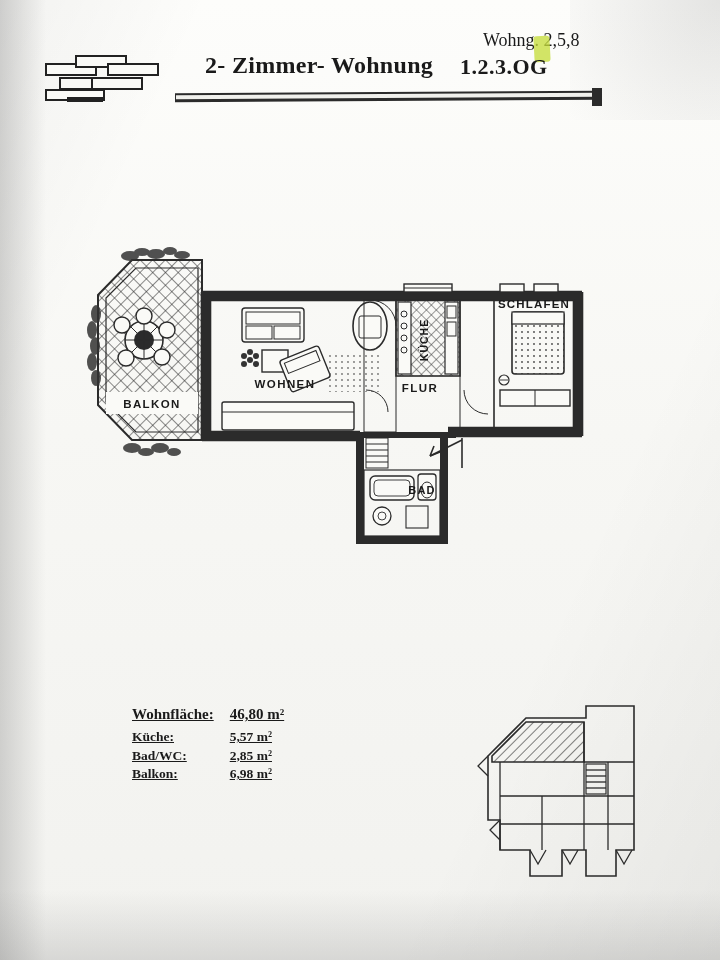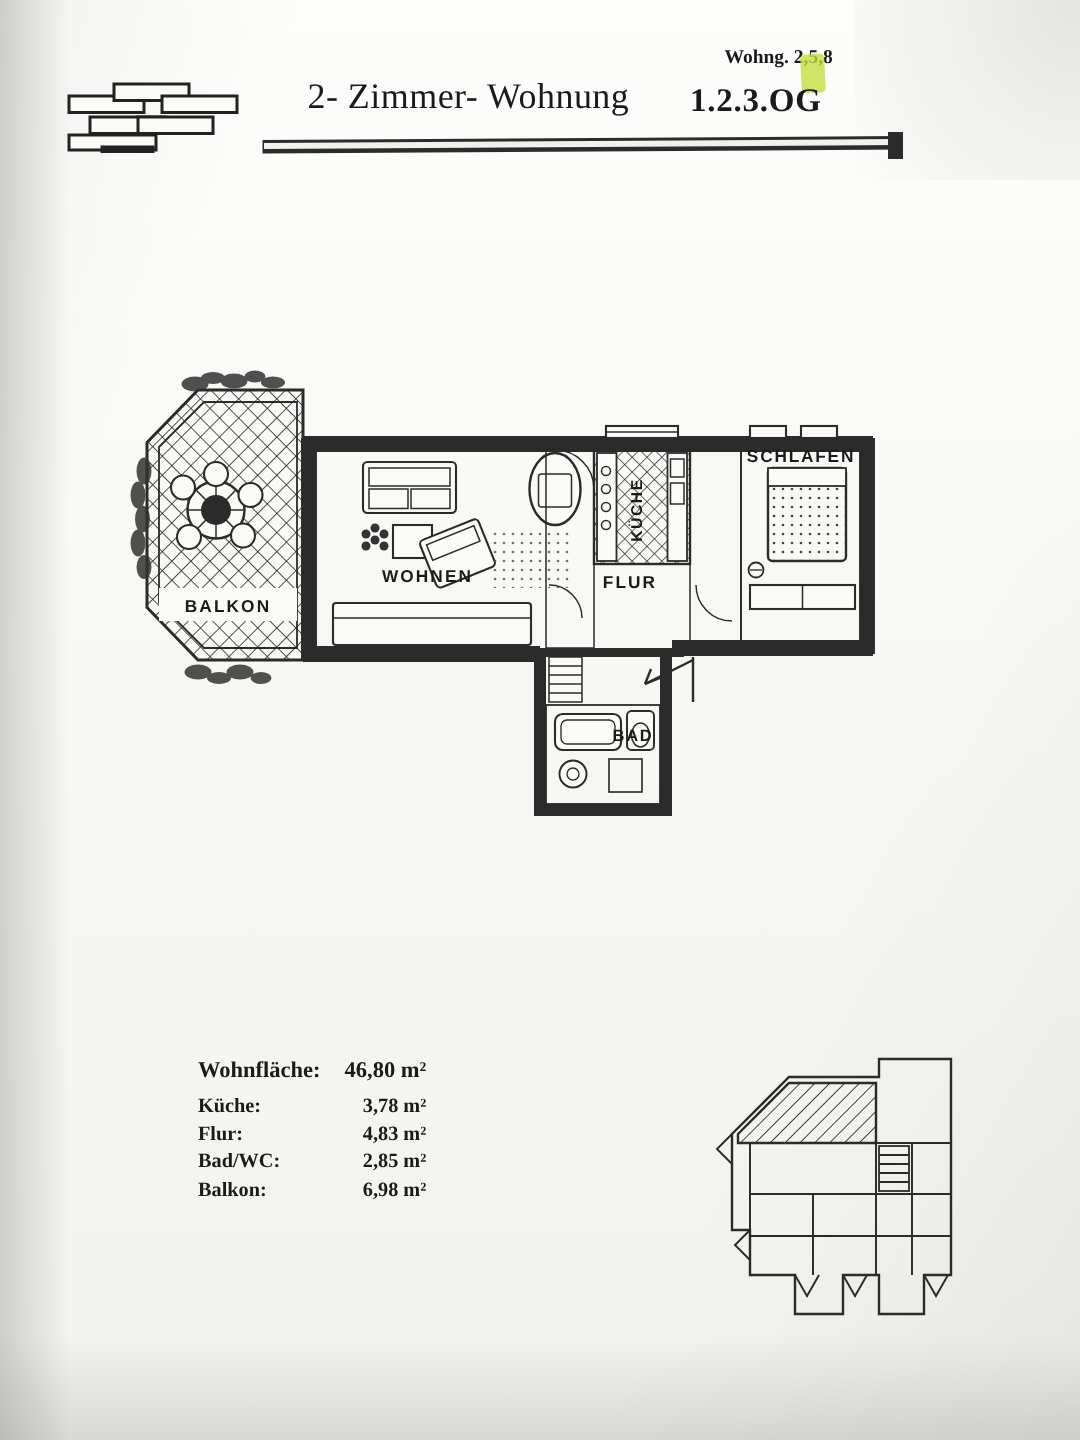--- a/index.html
+++ b/index.html
@@ -37,37 +37,37 @@
     position: absolute;
     right: 0; top: 0; width: 150px; height: 120px;
     background: radial-gradient(circle at 100% 0%, rgba(140,140,140,0.22), rgba(140,140,140,0));
   }
 
   
   .title {
     position: absolute;
     left: 205px; top: 52px;
     font-size: 24px;
-    font-weight: normal;
+    font-weight: bold;
     letter-spacing: 0.3px;
     white-space: nowrap;
   }
   .floor-label {
     position: absolute;
     left: 460px; top: 54px;
     font-size: 22px;
     font-weight: bold;
     letter-spacing: 0.5px;
     white-space: nowrap;
   }
   .wohng-label {
     position: absolute;
     left: 483px; top: 30px;
-    font-size: 13px;
-    font-weight: bold;
+    font-size: 18px;
+    font-weight: normal;
     white-space: nowrap;
   }
   .highlight-mark {
     position: absolute;
     left: 534px; top: 36px;
     width: 16px; height: 26px;
     background: rgba(197, 221, 60, 0.78);
     border-radius: 3px;
     transform: rotate(-3deg);
   }
@@ -118,24 +118,24 @@
 
   
   .legend {
     position: absolute;
     left: 132px; top: 706px;
     font-family: "Liberation Serif", serif;
     font-size: 13.5px;
     font-weight: bold;
   }
   .legend table { border-collapse: collapse; }
-  .legend td { padding: 0 0 2.5px 0; white-space: nowrap; }
+  .legend td { padding: 0 0 2.5px 0; white-space: nowrap; text-decoration: underline; }
   .legend td.k { padding-right: 16px; }
   .legend tr.total td { font-size: 15px; padding-bottom: 6px; }
-  .legend td.v { text-align: right; }
+  .legend td.v { text-align: left; }
 
   
   .keyplan {
     position: absolute;
     left: 466px; top: 700px;
     width: 200px; height: 200px;
   }
   .keyplan svg { display: block; }
 </style>
 </head>
@@ -368,25 +368,21 @@
 
 <div class="legend">
   <table>
     <tbody>
         <tr class="total">
       <td class="k">Wohnfläche:</td>
       <td class="v">46,80 m²</td>
     </tr>
     <tr>
       <td class="k">Küche:</td>
-      <td class="v">3,78 m²</td>
-    </tr>
-    <tr>
-      <td class="k">Flur:</td>
-      <td class="v">4,83 m²</td>
+      <td class="v">5,57 m²</td>
     </tr>
     <tr>
       <td class="k">Bad/WC:</td>
       <td class="v">2,85 m²</td>
     </tr>
     <tr>
       <td class="k">Balkon:</td>
       <td class="v">6,98 m²</td>
     </tr>
   </tbody>

